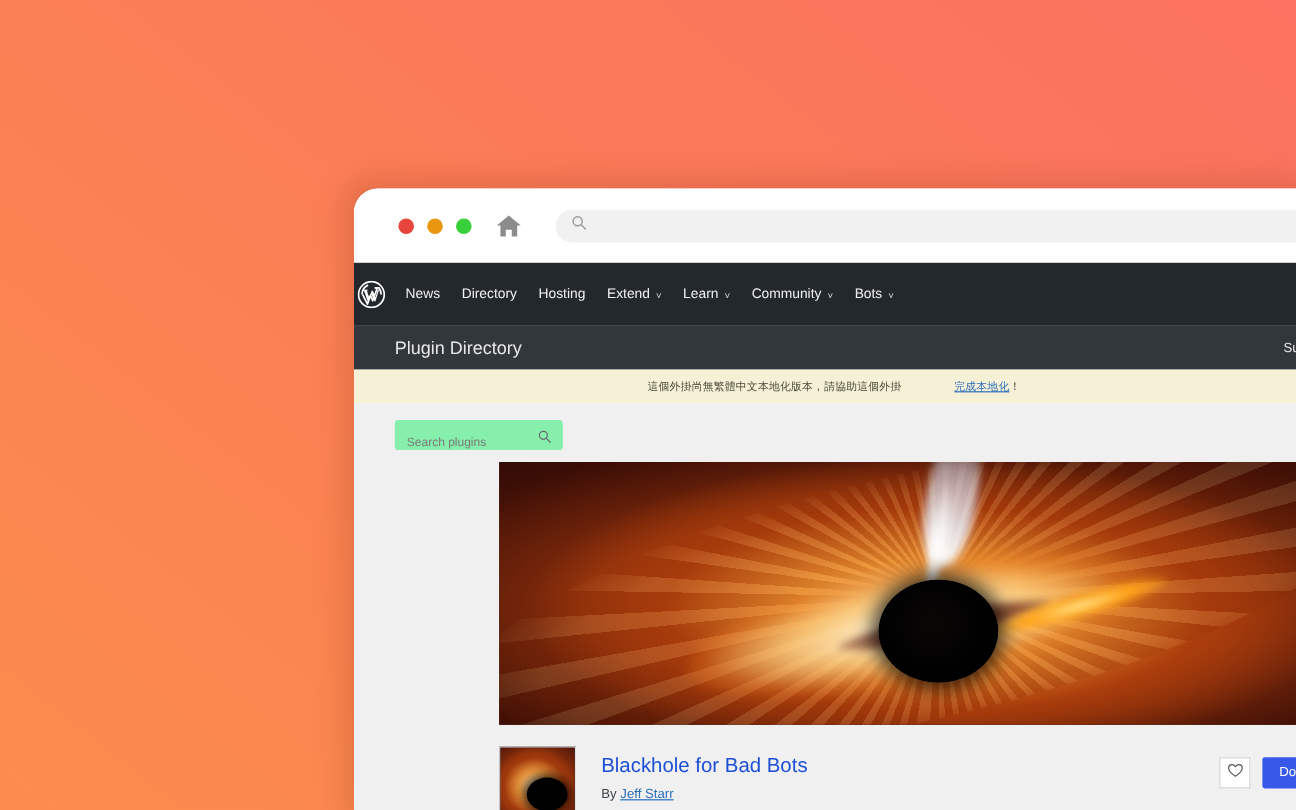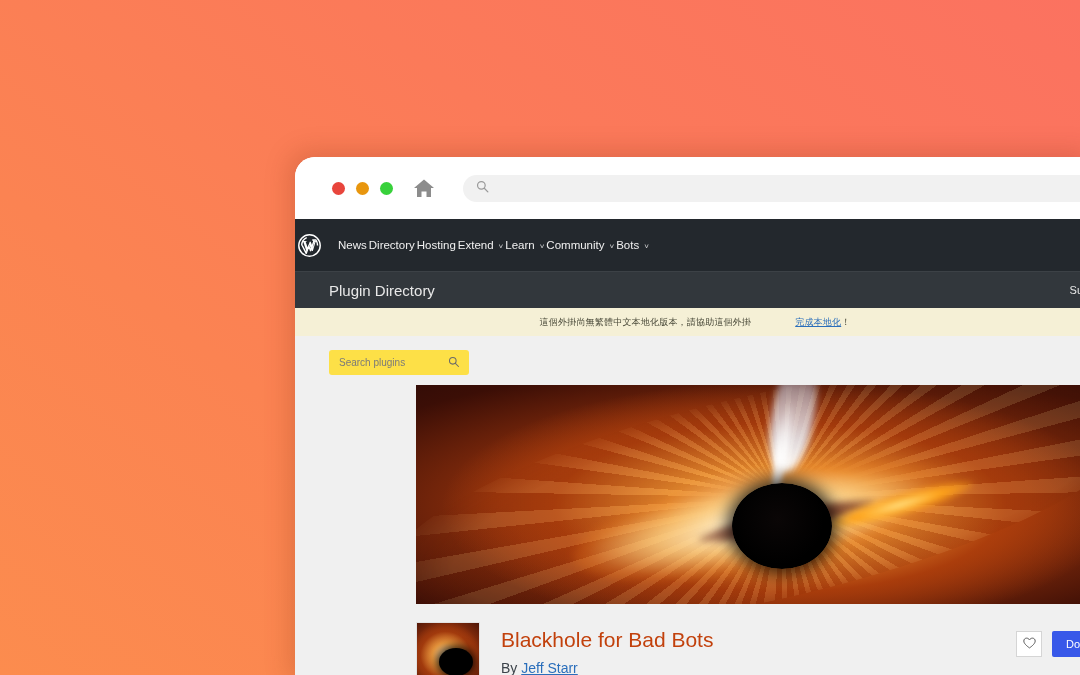--- a/index.html
+++ b/index.html
@@ -54,21 +54,21 @@
   #url-text { font-size:12px; color:#8b8b8b; margin-left:8px; }
 
   
   #wp-nav {
     height:52px;
     background:#23282D;
     display:flex; align-items:center;
     padding-left:0;
   }
   #wp-logo { margin-left:-3px; width:34px; display:flex; justify-content:center; }
-  #wp-nav-items { display:flex; align-items:center; gap:2px; margin-left:12px; }
+  #wp-nav-items { display:flex; align-items:center; gap:18px; margin-left:12px; }
   .nav-item {
     display:flex; align-items:center; gap:5px;
     font-size:11.5px; color:#f0f0f0;
     white-space:nowrap;
   }
   .caret { font-size:8px; opacity:.85; transform:translateY(1px); }
 
   
   #plugin-bar {
     height:37px;
@@ -93,23 +93,23 @@
   
   #content {
     background:#F0F0F0;
     height:100%;
     padding:0;
   }
 
   #search-row { padding:14px 0 10px 34px; }
   #plugin-search {
     width:140px; height:25px;
-    background:#fde047;
+    background:#86efac;
     border:none; border-radius:3px;
-    display:flex; align-items:center; justify-content:space-between;
+    display:flex; align-items:flex-end; justify-content:space-between;
     padding:0 9px 0 10px;
   }
   #plugin-search-placeholder { font-size:10px; color:#7a7a7a; }
 
   
   #banner-wrap { padding-left:121px; }
   #plugin-banner {
     width:700px; height:219px;
     position:relative; overflow:hidden;
     background:#2a0b07;
@@ -206,22 +206,22 @@
       radial-gradient(ellipse 110% 100% at 48% 52%, #C4531A 0%, #8C2F0C 44%, #3B0E06 78%);
   }
   .thumb-hole {
     position:absolute; left:36%; top:40%;
     width:34px; height:28px;
     border-radius:50%;
     background:#000;
     box-shadow:0 0 7px 3px rgba(0,0,0,.7);
   }
   #plugin-meta { margin-left:21px; padding-top:6px; }
-  #plugin-title { font-size:21px; color:#c2410c; font-weight:400; }
-  #plugin-byline { font-size:14px; color:#3c434a; margin-top:8px; }
+  #plugin-title { font-size:17px; color:#1d4ed8; font-weight:400; }
+  #plugin-byline { font-size:11px; color:#3c434a; margin-top:8px; }
   #plugin-byline a { color:#2a6ebb; text-decoration:underline; }
 
   #plugin-actions {
     margin-left:auto;
     display:flex; align-items:center; gap:10px;
     padding-top:9px; padding-right:0;
     margin-right:-34px;
   }
   #favorite-button {
     width:26px; height:26px;

